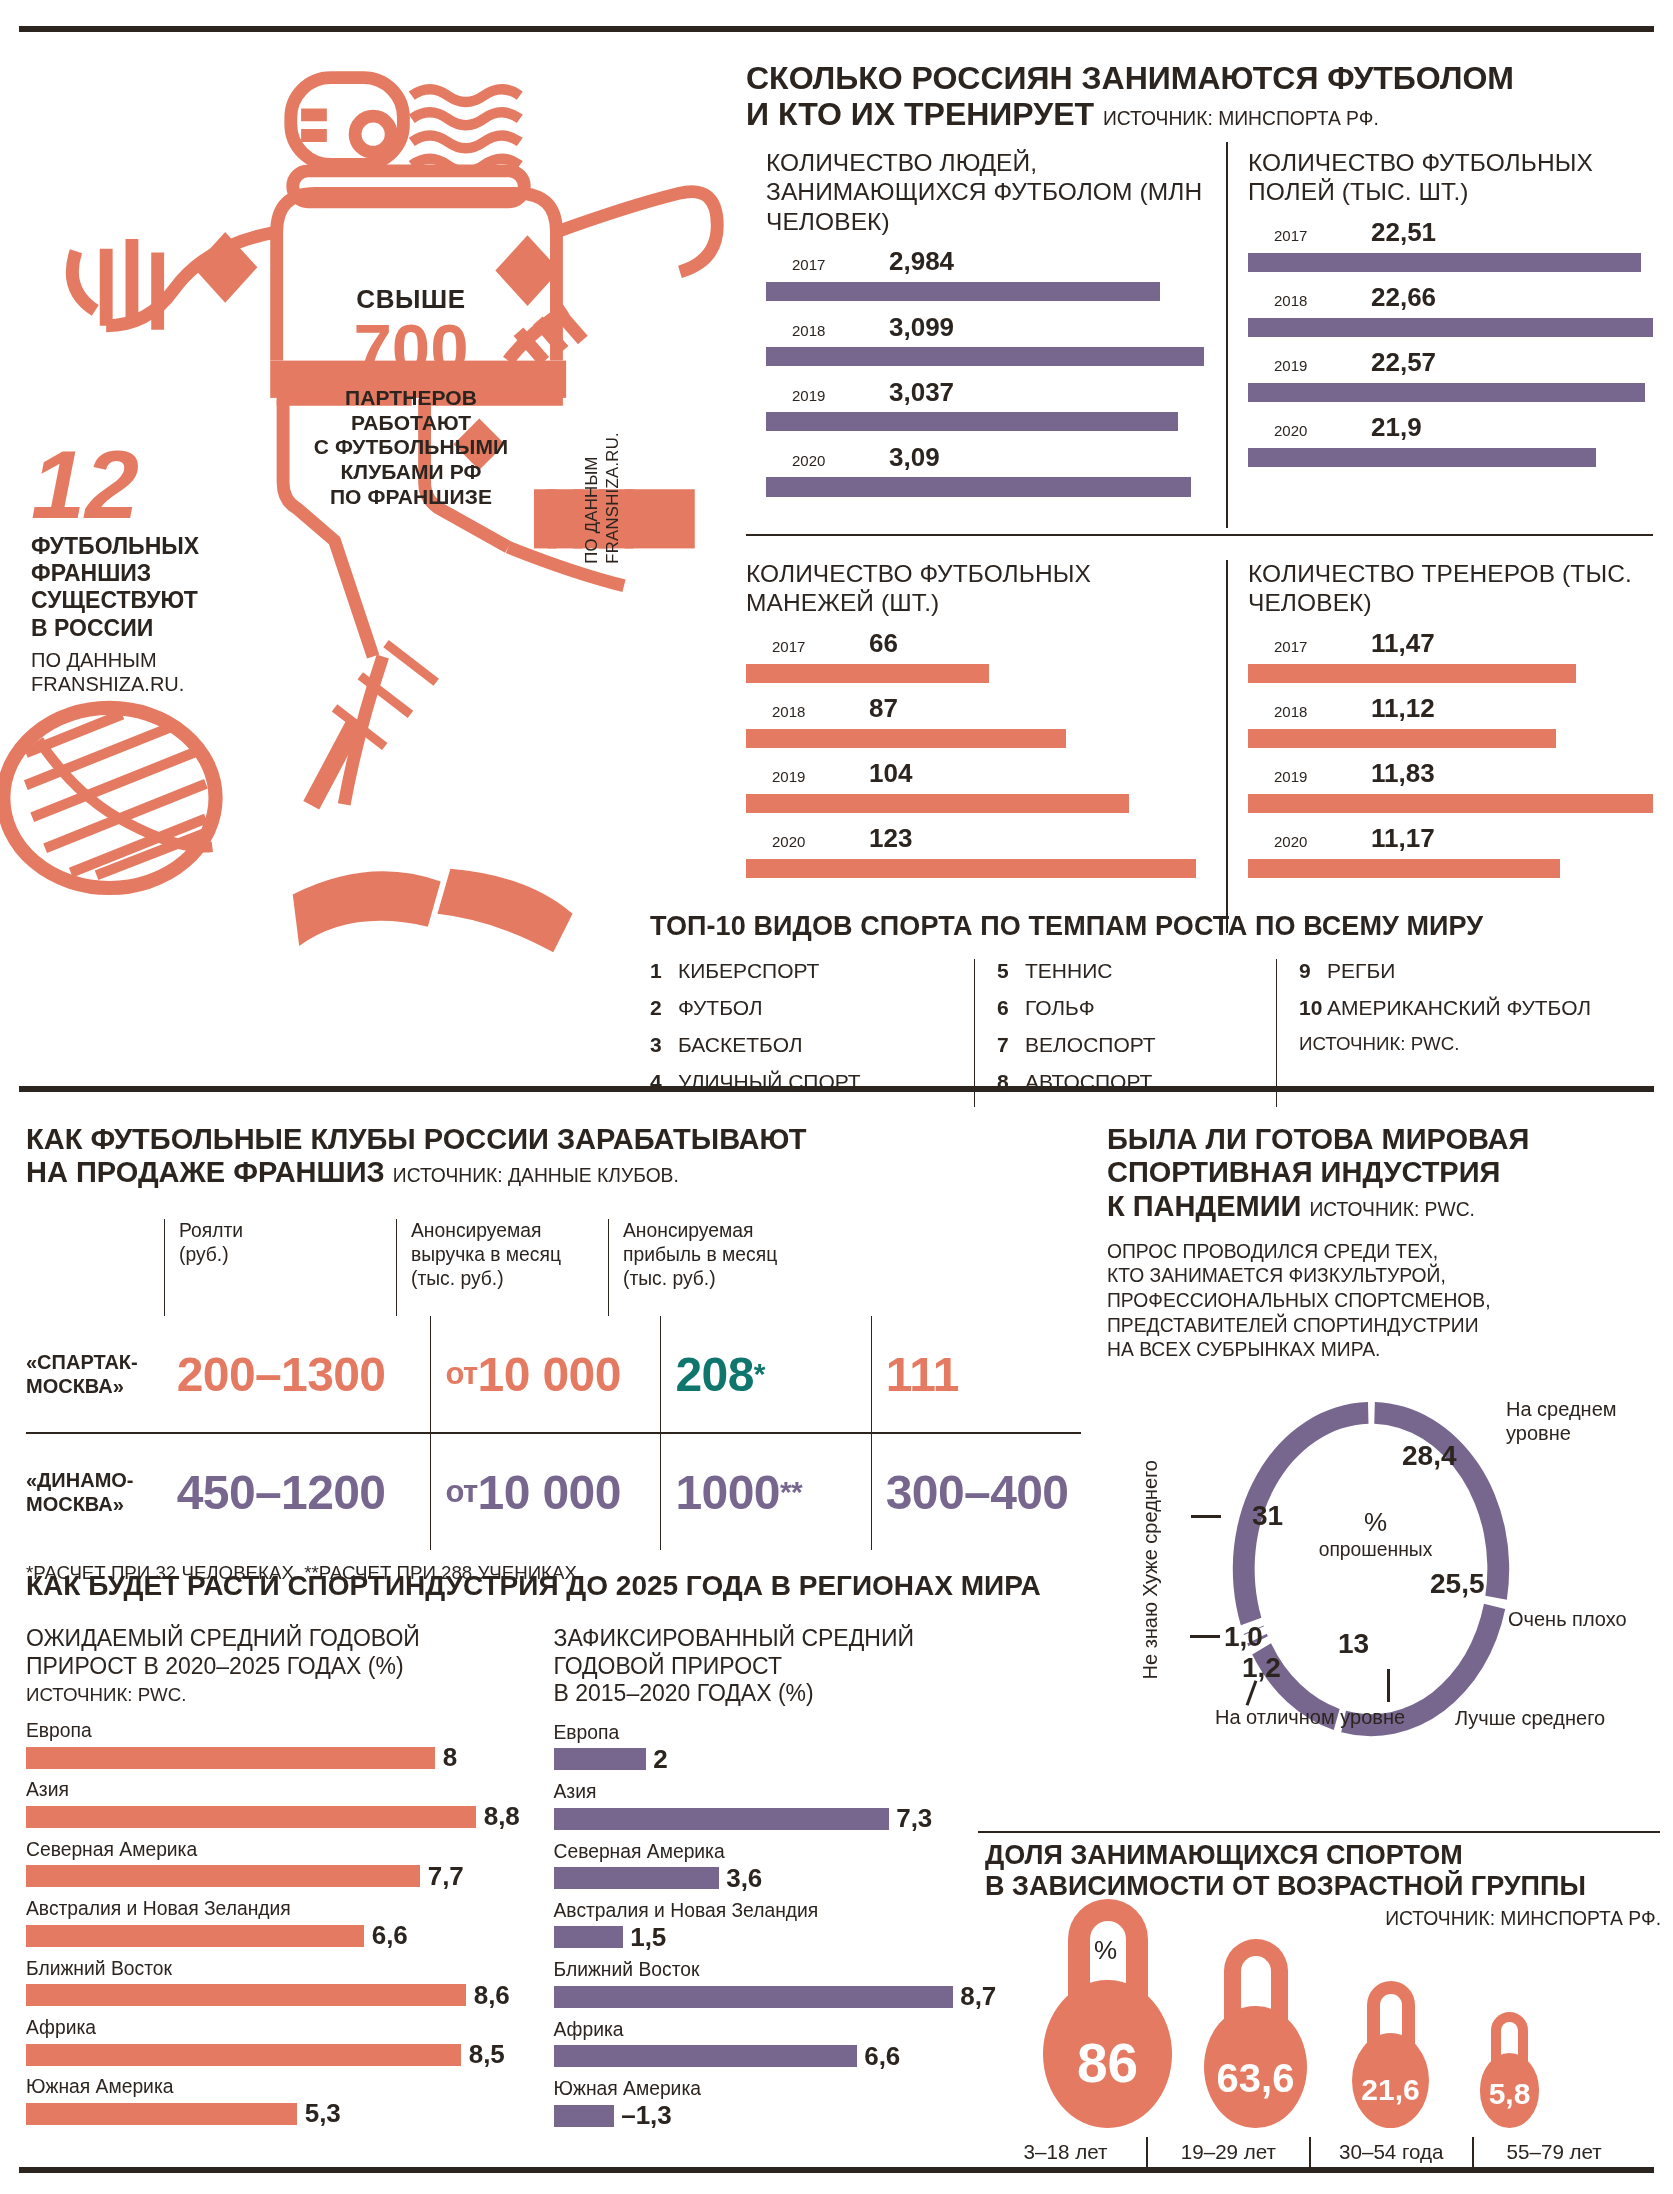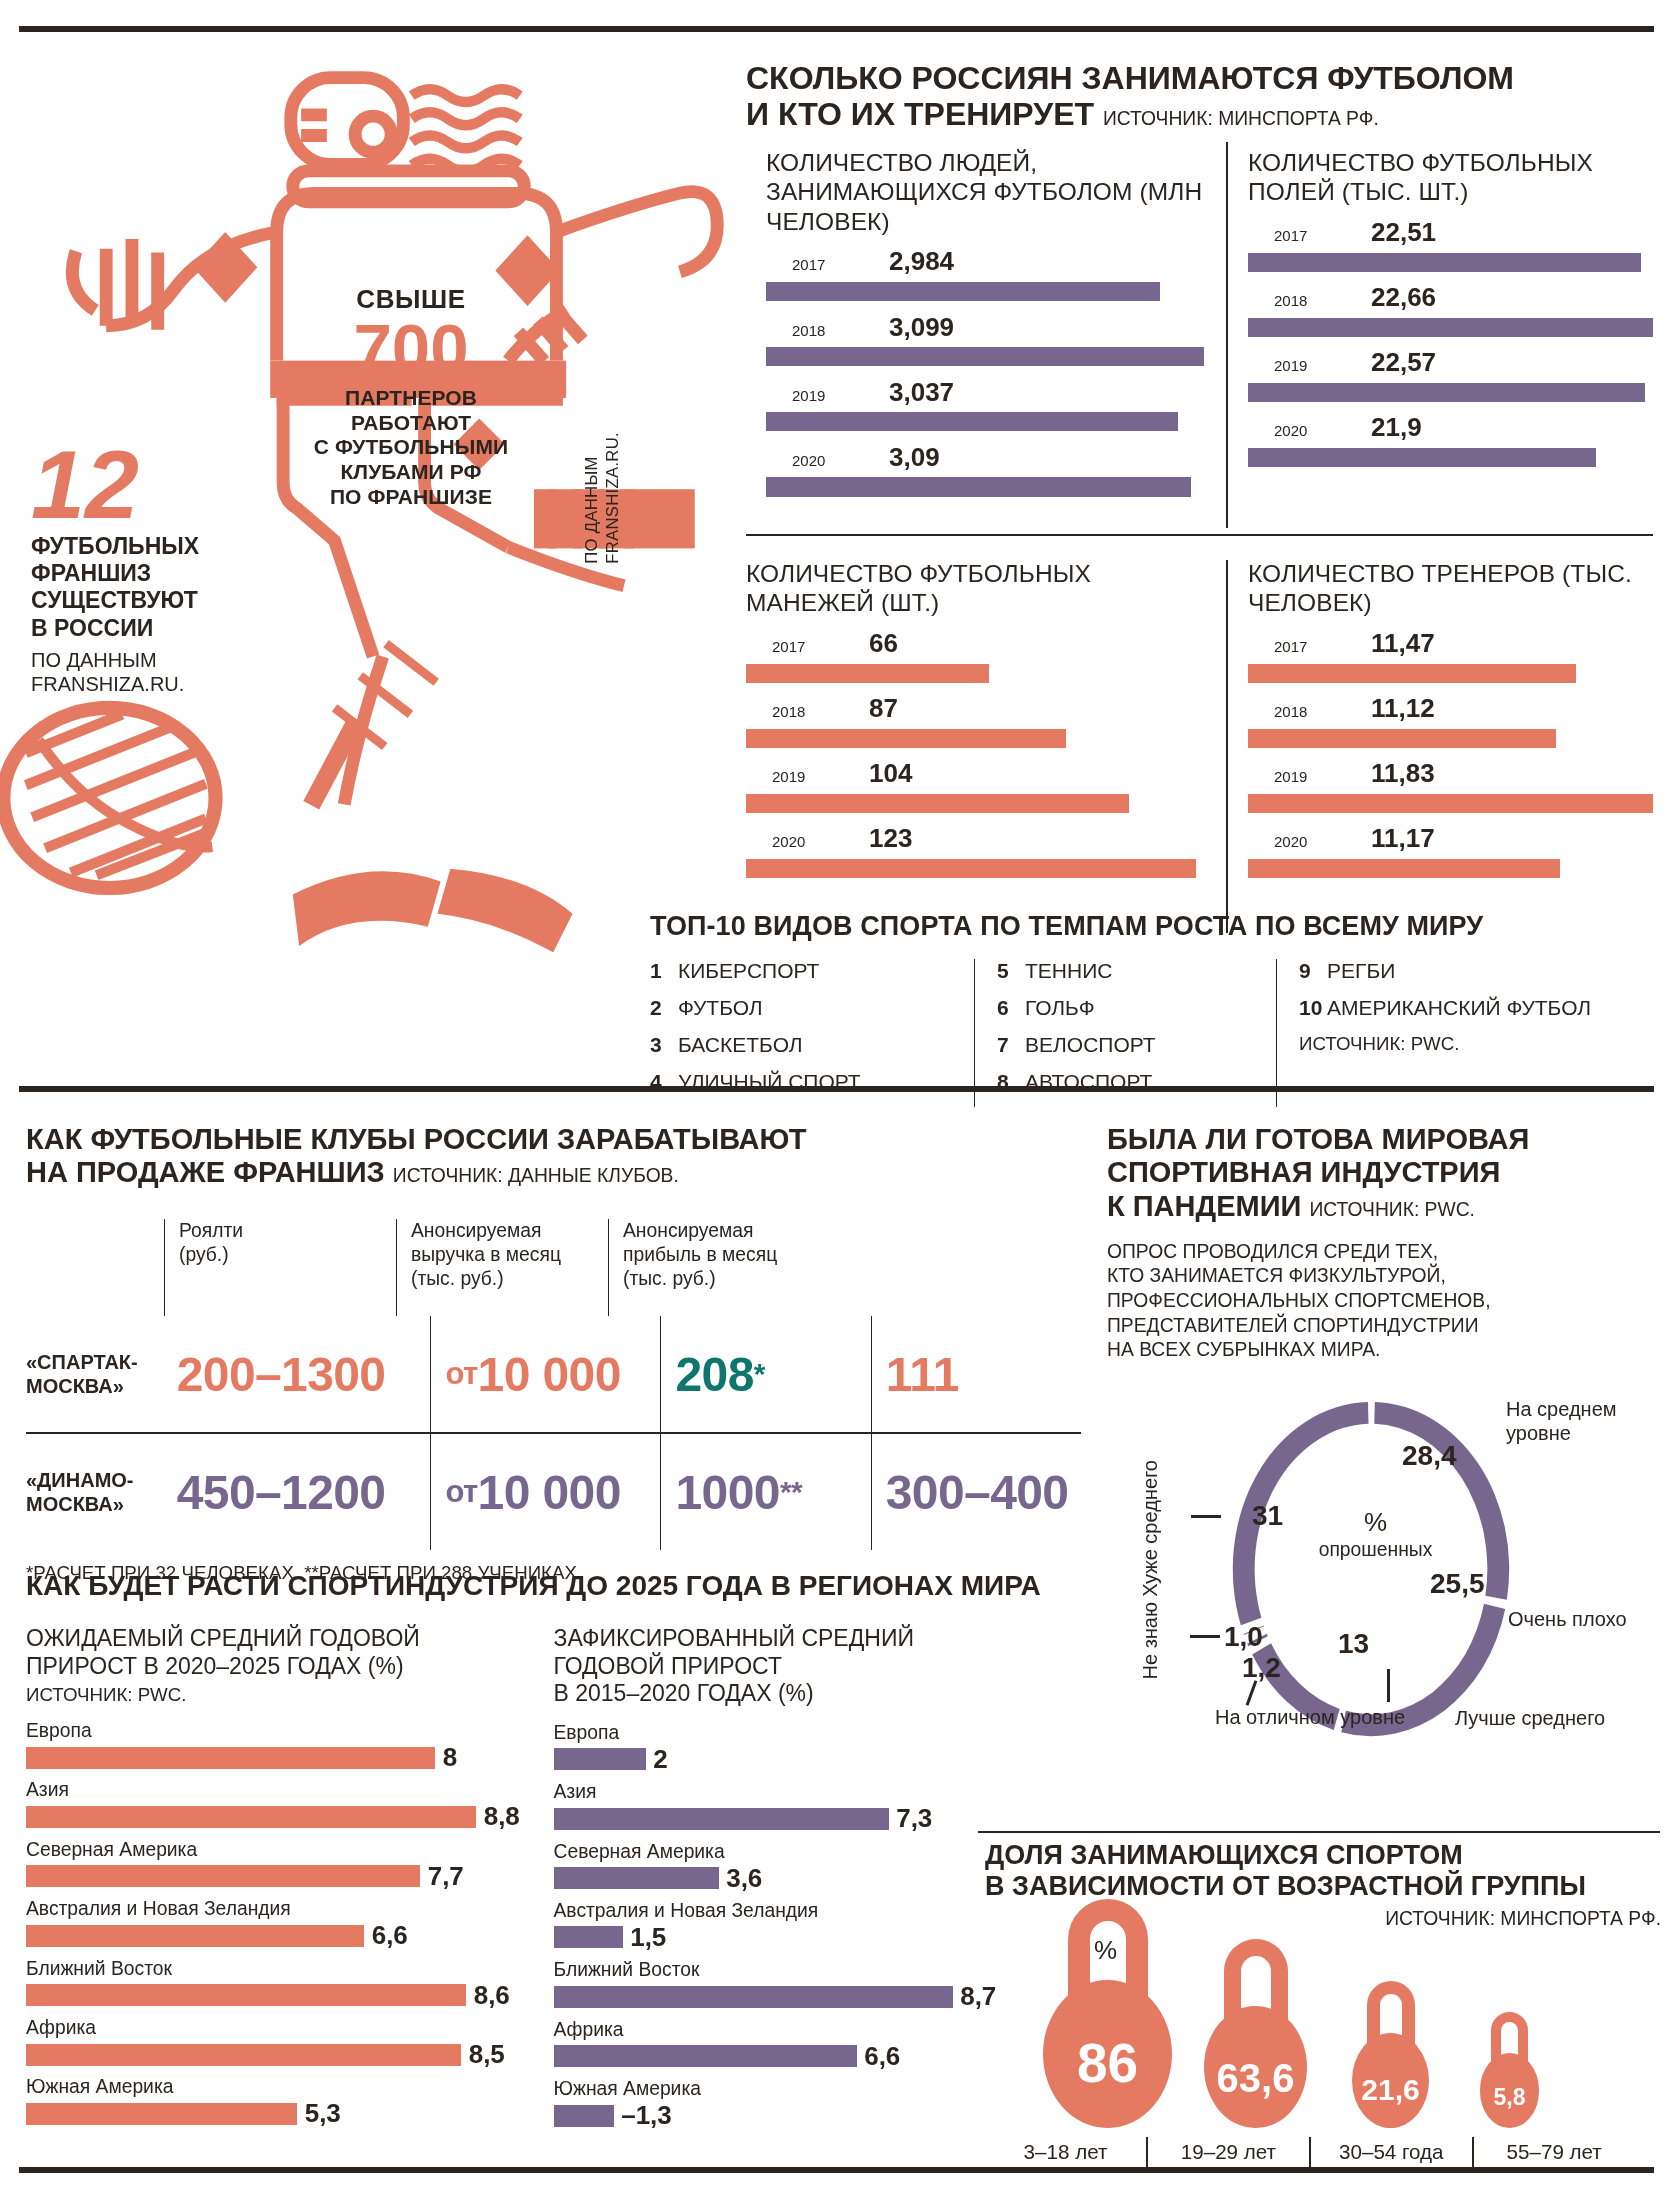--- a/index.html
+++ b/index.html
@@ -598,21 +598,21 @@
             <div style="position:relative;width:77px;height:95px;background:#e57a62;border-radius:39px/48px;"></div>
             <div class="num" style="bottom: 21px; font-size: 30px;">21,6</div>
           </div>
         </div>
         <div class="lock" style="left: 495px; width: 59px;">
           <div class="shape" style="position: relative;">
             <div style="position:relative;height:41px;">
               <div style="position:absolute;left:11.2px;top:0;width:37px;height:64px;border:10px solid #e57a62;border-bottom:none;border-radius:18.4px 18.4px 0 0;box-sizing:border-box;"></div>
             </div>
             <div style="position:relative;width:59px;height:75px;background:#e57a62;border-radius:30px/37px;"></div>
-            <div class="num" style="bottom: 16.4px; font-size: 23px;">5,8</div>
+            <div class="num" style="bottom: 16.4px; font-size: 30px;">5,8</div>
           </div>
         </div>
       </div>
     <div class="agelabels" id="agelabels">
         <div class="a" style="width: 161px;">3–18 лет</div>
         <div class="sep"></div>
         <div class="a" style="width: 161px;">19–29 лет</div>
         <div class="sep"></div>
         <div class="a" style="width: 161px;">30–54 года</div>
         <div class="sep"></div>

